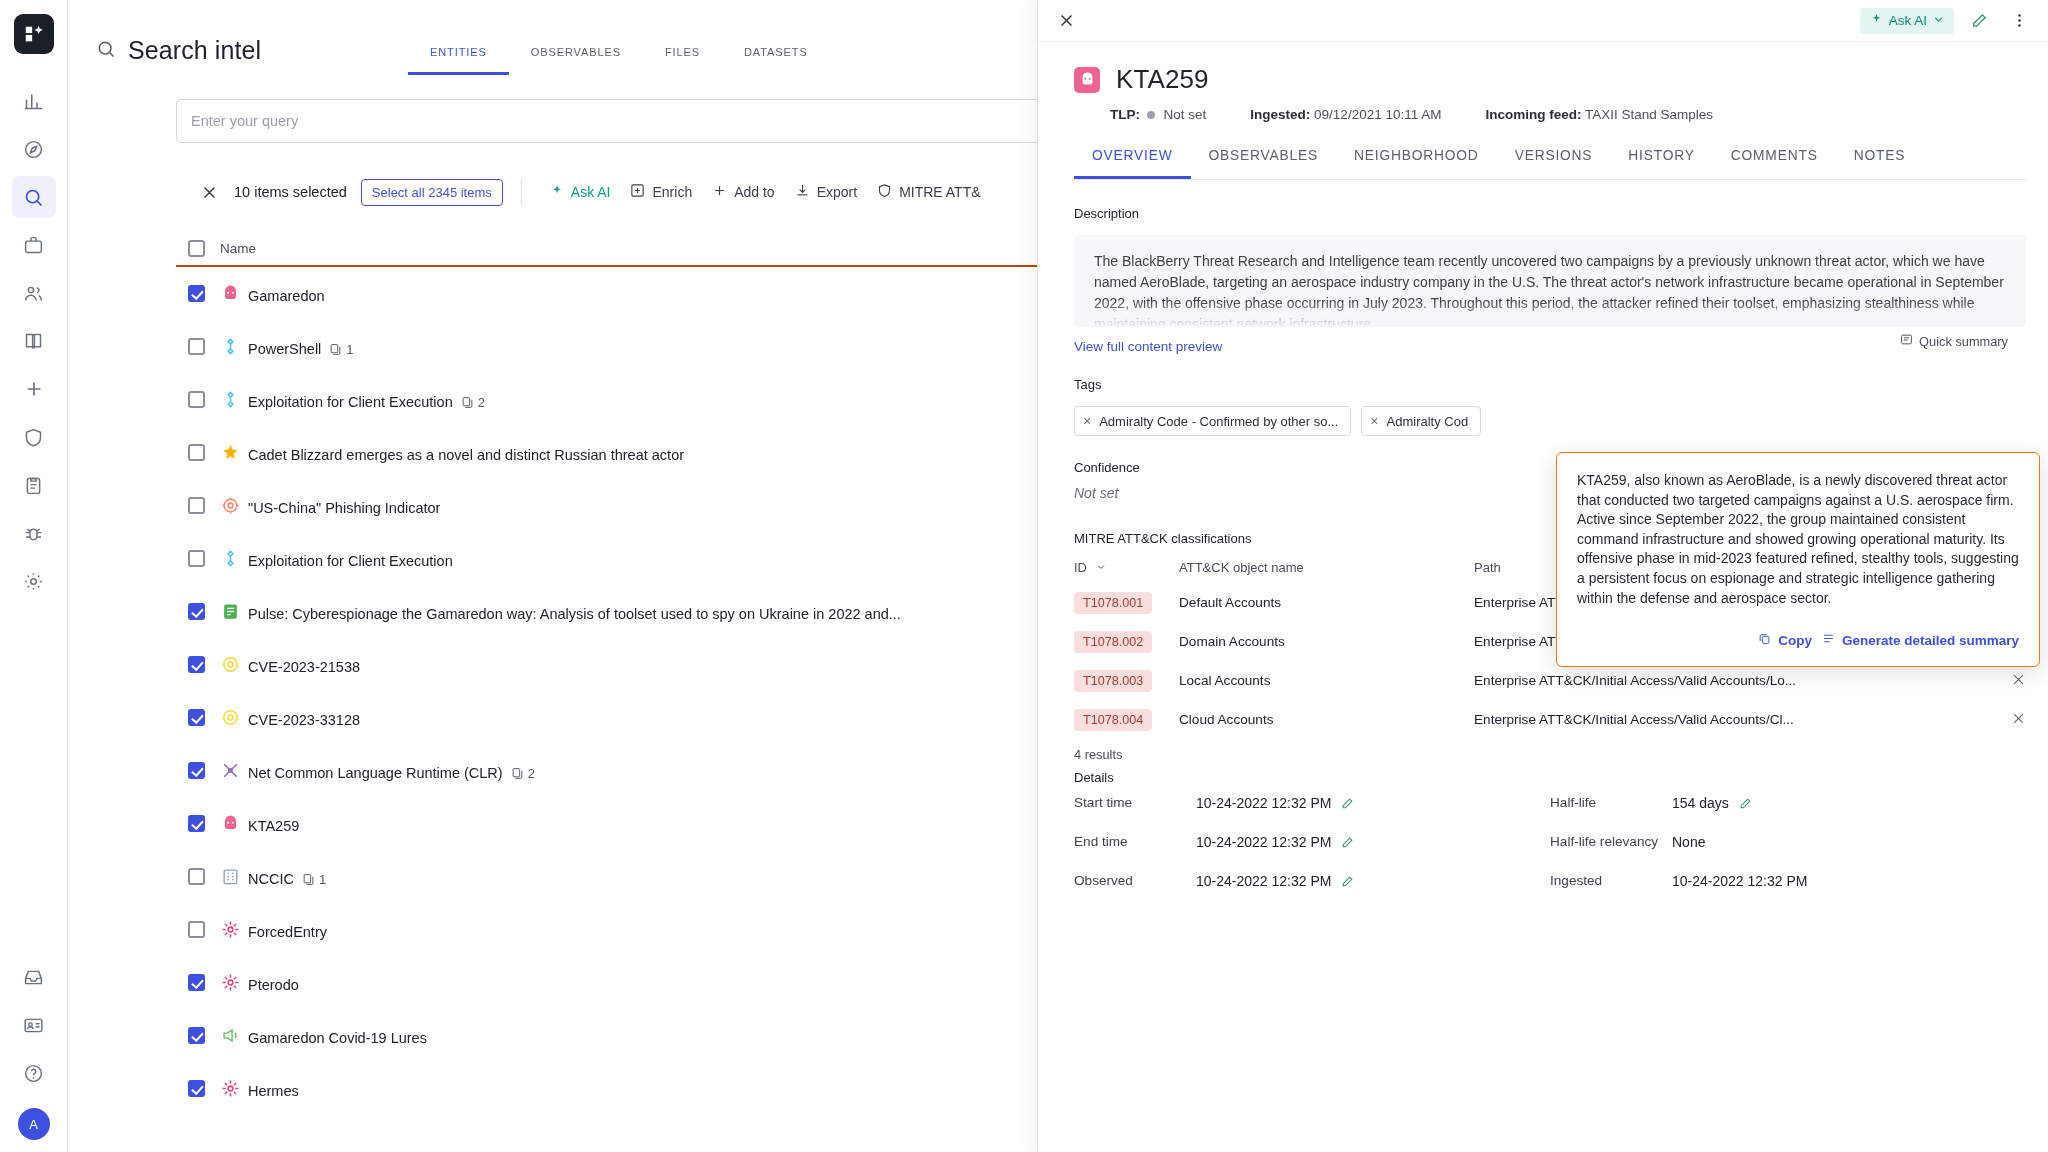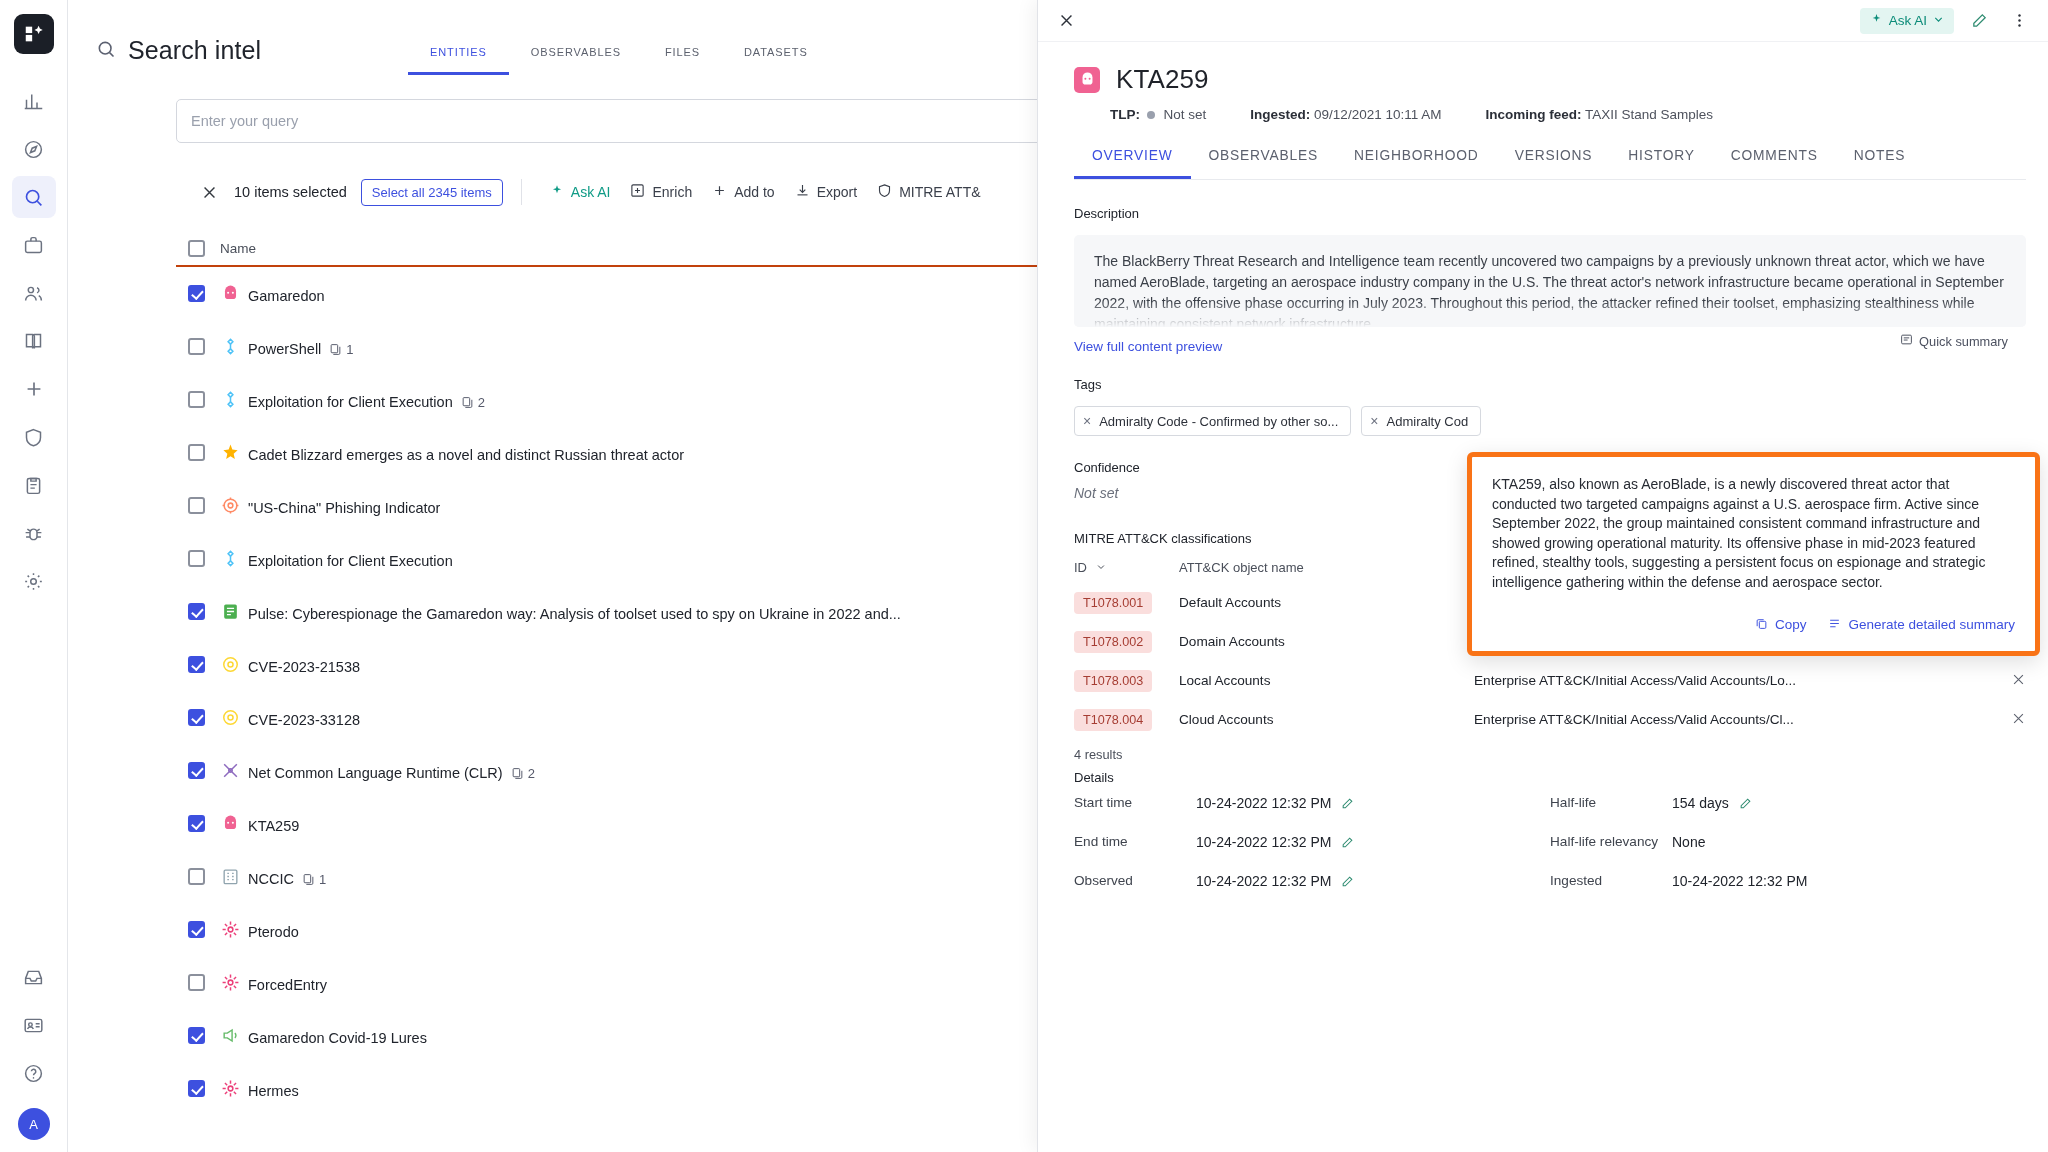--- a/index.html
+++ b/index.html
@@ -181,26 +181,26 @@
 
   .details-grid { margin: 10px 0 0 36px; width: 952px; display: flex; gap: 0; font-size: 14px; }
   .dg-col { width: 476px; }
   .dg-row { display: flex; align-items: flex-start; height: 28px; margin-bottom: 11px; }
   .dg-key { width: 122px; color: #3f444e; font-size: 13.6px;}
   .dg-val { color: #20242c; display: flex; align-items: center; gap: 10px; }
   .pencil { color: #2f8c71; cursor: pointer; display: inline-flex; }
 
   
   .ai-pop {
-    position: absolute; right: 8px; top: 452px; width: 573px;
-    background: #fff; border: 5px solid #f97316; border-radius: 6px;
+    position: absolute; right: 8px; top: 452px; width: 484px;
+    background: #fff; border: 1px solid #f97316; border-radius: 6px;
     box-shadow: 0 6px 22px rgba(0,0,0,.13); padding: 18px 20px 8px 20px;
   }
   .ai-pop p { font-size: 14px; line-height: 19.6px; color: #272b33; }
-  .ai-actions { display: flex; justify-content: flex-end; gap: 22px; margin-top: 16px; padding: 8px 0 10px 0; }
+  .ai-actions { display: flex; justify-content: flex-end; gap: 10px; margin-top: 16px; padding: 8px 0 10px 0; font-weight: bold; }
   .ai-act { display: flex; align-items: center; gap: 7px; color: #3d50df; font-size: 13.5px; cursor: pointer; }
 </style>
 </head>
 <body>
 
 <div class="app">
 
   <div class="rail">
     <div class="rail-logo">
       <svg width="22" height="22" viewBox="0 0 24 24" fill="none">
@@ -614,47 +614,47 @@
             <span class="row-label">NCCIC</span>
             <span class="badge-count"><svg width="13" height="13" viewBox="0 0 24 24" fill="none" stroke="currentColor" stroke-width="1.8">
                 <rect x="4" y="3" width="12" height="15" rx="1.5"></rect>
                 <path d="M8 21h10a2 2 0 002-2V7"></path>
               </svg> 1</span>
           </div>
           <div class="col-mitre">T1059</div>
         </div>
         <div class="row">
           <div class="col-chk">
-            <div class="chk checked"></div>
+            <div class="chk"></div>
           </div>
           <div class="col-name">
             <span class="ent-icon">
               <svg width="19" height="19" viewBox="0 0 24 24" fill="none" stroke="#ec407a" stroke-width="1.9">
                 <circle cx="12" cy="12" r="3"></circle>
                 <path d="M12 2v4M12 18v4M2 12h4M18 12h4M5 5l2.8 2.8M16.2 16.2L19 19M19 5l-2.8 2.8M7.8 16.2L5 19"></path>
               </svg>
             </span>
-            <span class="row-label">Pterodo</span>
-          </div>
-          <div class="col-mitre">T1102</div>
-        </div>
-        <div class="row">
-          <div class="col-chk">
-            <div class="chk"></div>
+            <span class="row-label">ForcedEntry</span>
+          </div>
+          <div class="col-mitre">T1074</div>
+        </div>
+        <div class="row">
+          <div class="col-chk">
+            <div class="chk checked"></div>
           </div>
           <div class="col-name">
             <span class="ent-icon">
               <svg width="19" height="19" viewBox="0 0 24 24" fill="none" stroke="#ec407a" stroke-width="1.9">
                 <circle cx="12" cy="12" r="3"></circle>
                 <path d="M12 2v4M12 18v4M2 12h4M18 12h4M5 5l2.8 2.8M16.2 16.2L19 19M19 5l-2.8 2.8M7.8 16.2L5 19"></path>
               </svg>
             </span>
-            <span class="row-label">ForcedEntry</span>
-          </div>
-          <div class="col-mitre">T1074</div>
+            <span class="row-label">Pterodo</span>
+          </div>
+          <div class="col-mitre">T1102</div>
         </div>
         <div class="row">
           <div class="col-chk">
             <div class="chk checked"></div>
           </div>
           <div class="col-name">
             <span class="ent-icon">
               <svg width="19" height="19" viewBox="0 0 24 24" fill="none" stroke="#66bb6a" stroke-width="1.8">
                 <path d="M4 9v6h4l6 4V5L8 9z"></path>
                 <path d="M17.5 9a4 4 0 010 6"></path>

